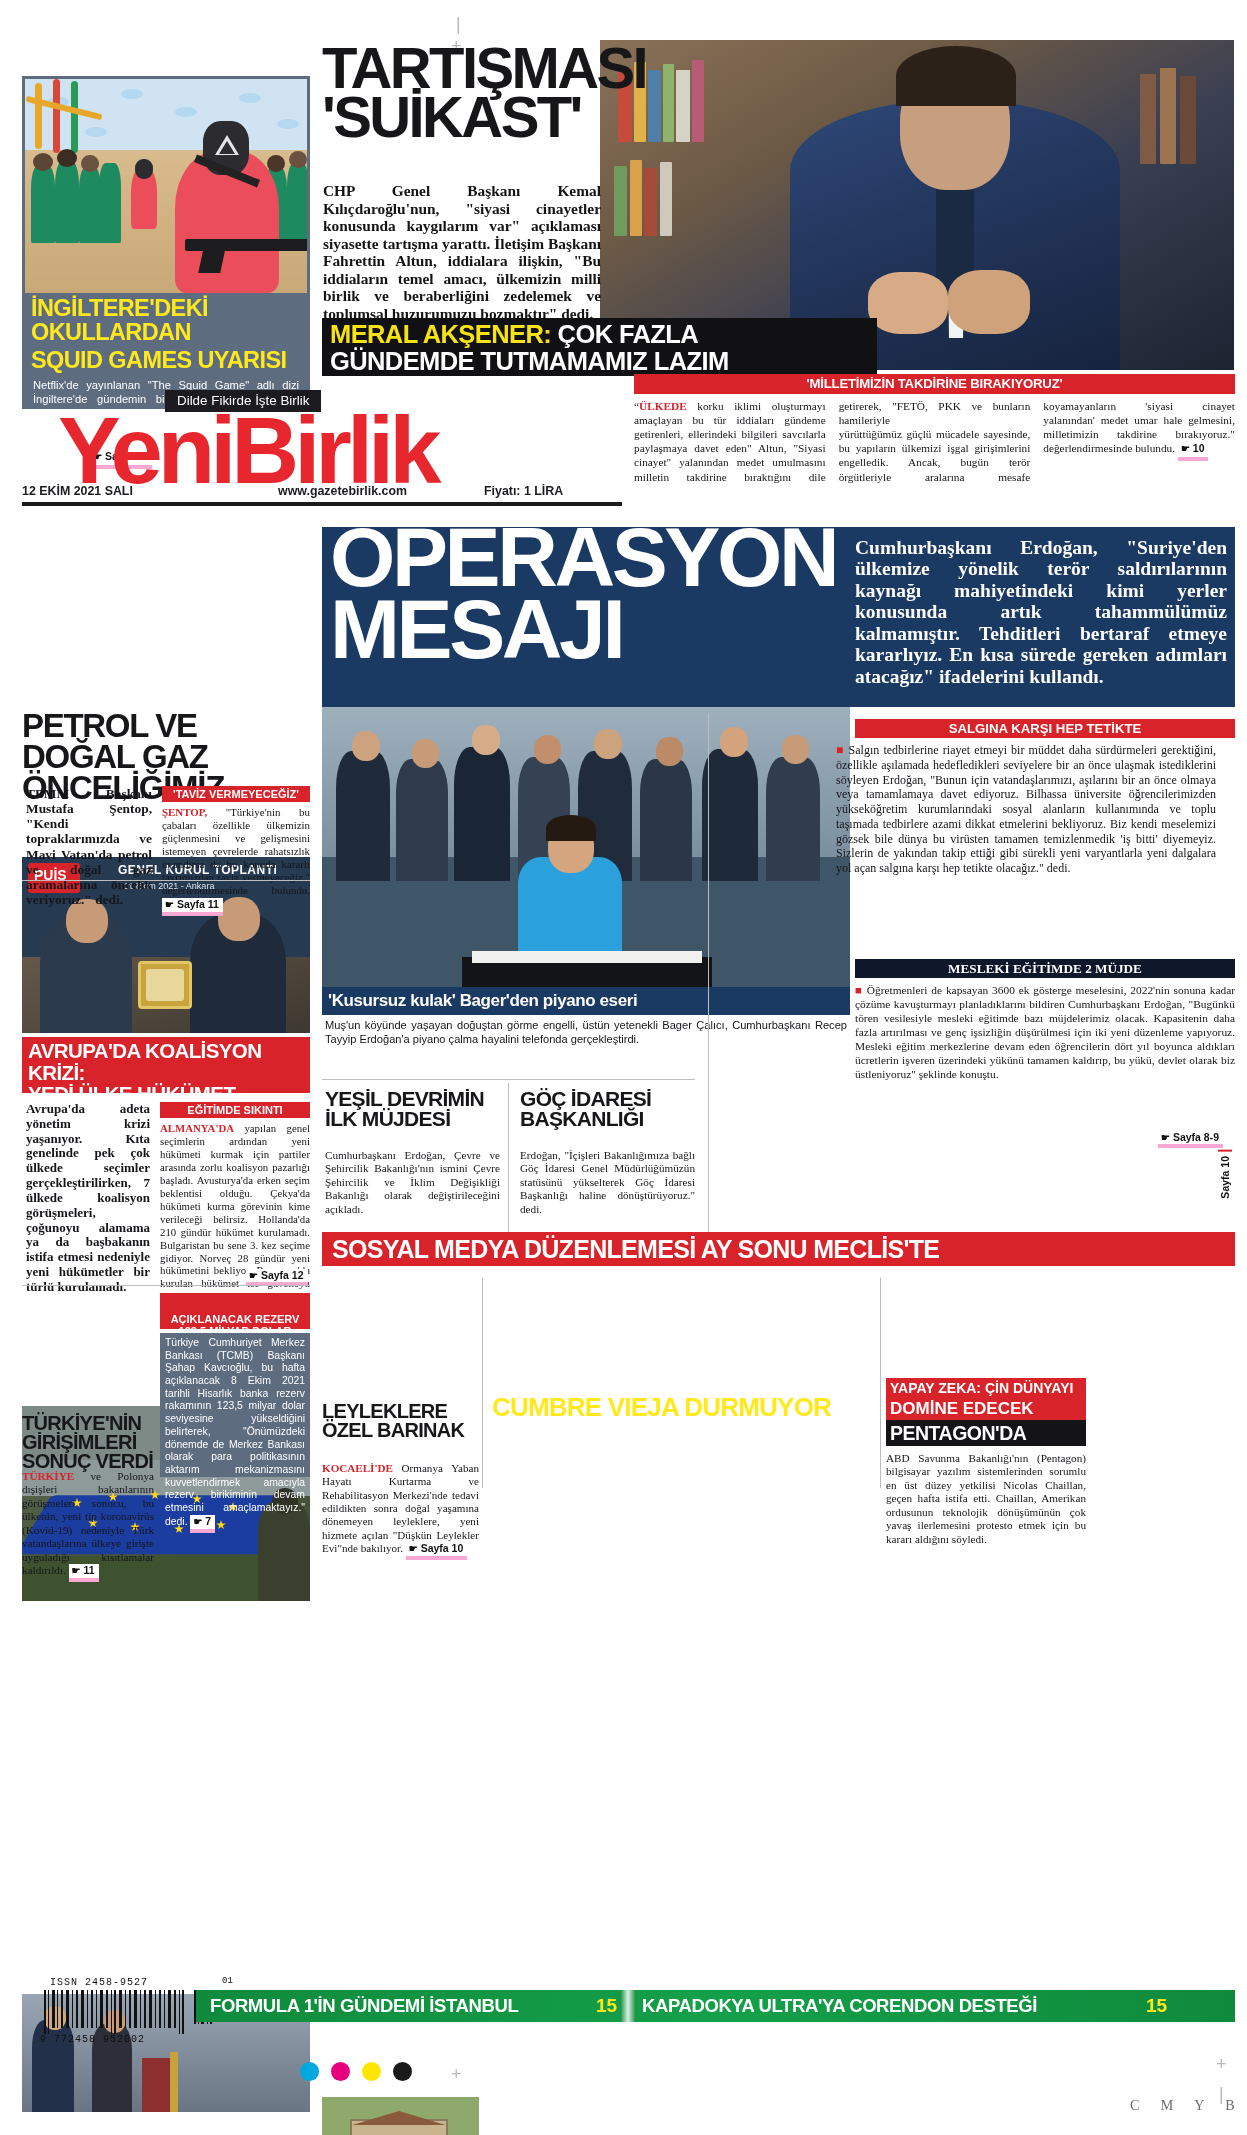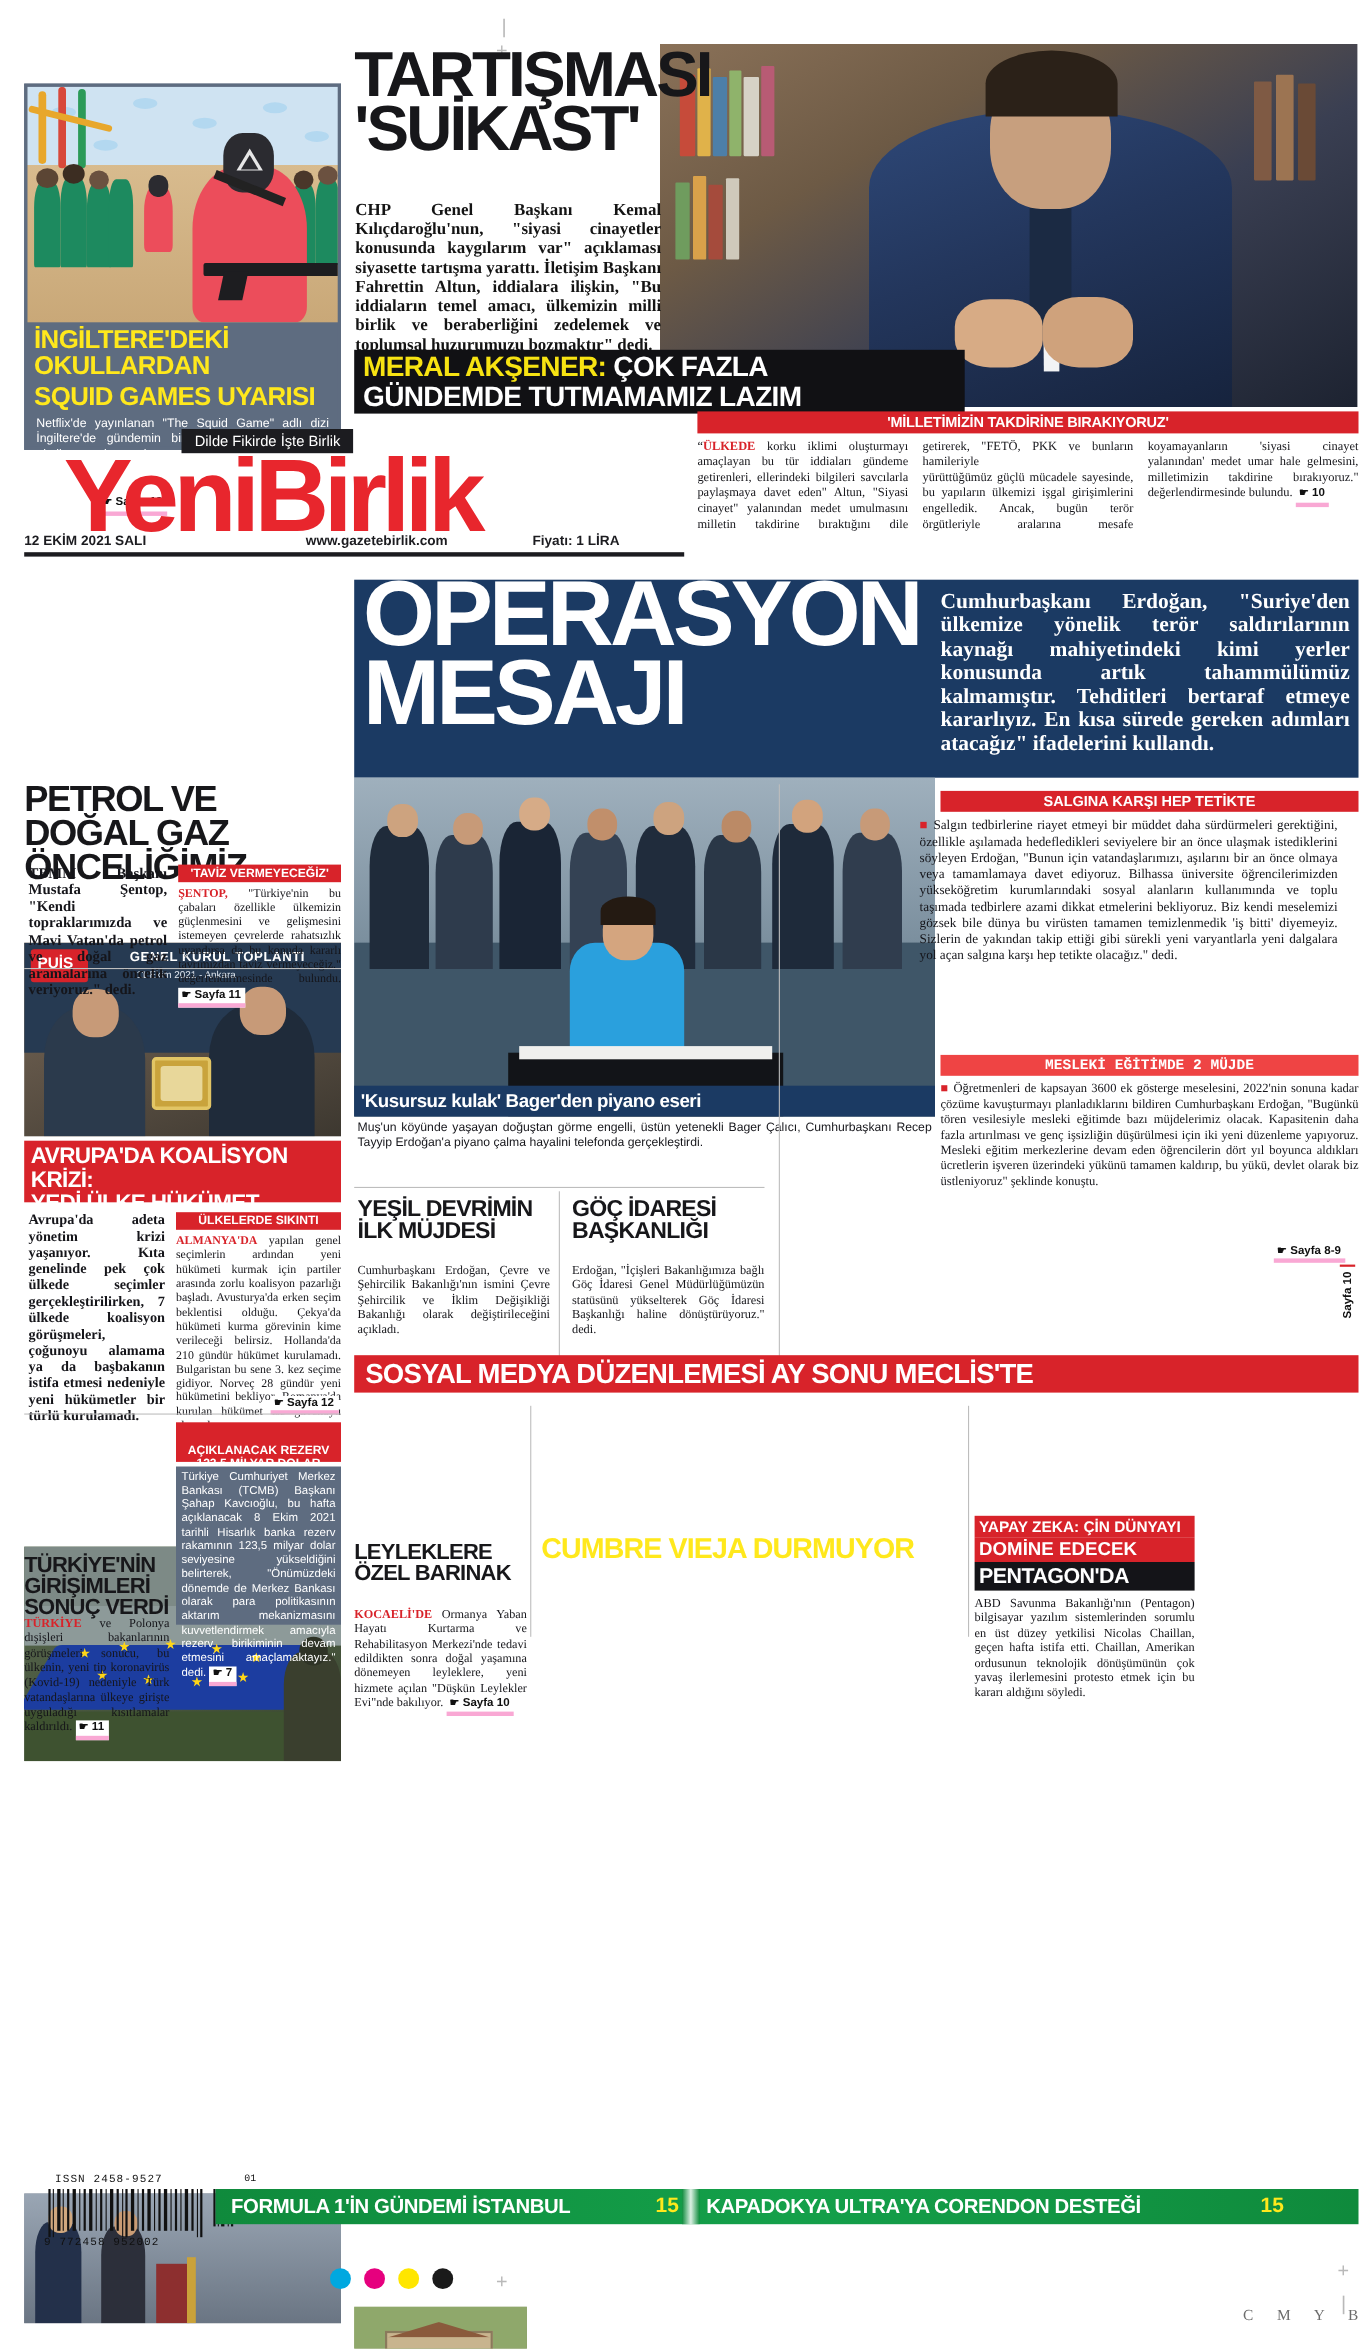--- a/index.html
+++ b/index.html
@@ -245,22 +245,22 @@
     font-size:13.2px; text-align:center; line-height:19px;
   }
   #salgin-body {
     position:absolute; left:514px; top:216px; width:380px;
     font-family:"Liberation Serif",serif; font-size:12px; line-height:1.23;
     color:#15151a; text-align:justify; column-count:1;
   }
   #salgin-body .sq { color:#d8232a; }
   #mesleki-band {
     position:absolute; left:533px; top:432px; width:380px; height:19px;
-    background:#ef4444; color:#fff;
-    font-family:Liberation Mono, monospace; font-weight:bold;
+    background:#0f172a; color:#fff;
+    font-family:Liberation Serif, serif; font-weight:bold;
     font-size:13.2px; text-align:center; line-height:19px;
   }
   #mesleki-body {
     position:absolute; left:533px; top:456px; width:380px;
     font-family:"Liberation Serif",serif; font-size:11.4px; line-height:1.23;
     color:#15151a; text-align:justify;
   }
   #mesleki-body .sq { color:#d8232a; }
   #mesleki-tag { position:absolute; left:836px; top:600px; }
 
@@ -532,21 +532,21 @@
     <div class="abs" style="left:194px;top:114px;width:10px;height:10px;background:#ffd617;clip-path:polygon(50% 0,61% 35%,98% 35%,68% 57%,79% 91%,50% 70%,21% 91%,32% 57%,2% 35%,39% 35%);"></div>
     <div class="abs" style="left:0;top:150px;width:288px;height:45px;background:#3e5230;"></div>
     <div class="abs" style="left:236px;top:96px;width:52px;height:99px;background:#3a3f2e;border-radius:30% 30% 0 0;"></div>
     <div class="abs" style="left:250px;top:82px;width:26px;height:26px;background:#2e3326;border-radius:50%;"></div>
   </div>
   <div class="abs" id="avrupa-band">
     <div>AVRUPA'DA KOALİSYON KRİZİ:</div>
     <div>YEDİ ÜLKE HÜKÜMET ARIYOR!</div>
   </div>
   <div class="abs" id="avrupa-lead">Avrupa'da adeta yönetim krizi yaşanıyor. Kıta genelinde pek çok ülkede seçimler gerçekleştirilirken, 7 ülkede koalisyon görüşmeleri, çoğunoyu alamama ya da başbakanın istifa etmesi nedeniyle yeni hükümetler bir türlü kurulamadı.</div>
-  <div class="abs" id="ulkelerde-band">ÜLKELERDE SIKINTI</div>
+  <div class="abs" id="ulkelerde-band">EĞİTİMDE SIKINTI</div>
   <div class="abs" id="ulkelerde-body">
     <span class="nm">ALMANYA'DA</span><span> yapılan genel seçimlerin ardından yeni hükümeti kurmak için partiler arasında zorlu koalisyon pazarlığı başladı. Avusturya'da erken seçim beklentisi olduğu. Çekya'da hükümeti kurma görevinin kime verileceği belirsiz. Hollanda'da 210 gündür hükümet kurulamadı. Bulgaristan bu sene 3. kez seçime gidiyor. Norveç 28 gündür yeni hükümetini bekliyor. Romanya'da kurulan hükümet ise güvenoyu alamadı.</span>
   </div>
   <div class="abs" id="avrupa-tag">
     <span class="pagetag"><span class="hand">☛</span> <span>Sayfa 12</span></span>
   </div>
   <div class="hline abs" style="left:22px;top:1285px;width:288px;"></div>
 
   <div class="abs photo" id="turkiye-photo">
     <div class="abs" style="left:0;top:0;width:288px;height:118px;background:linear-gradient(#9aa6b4,#6a7583);"></div>

